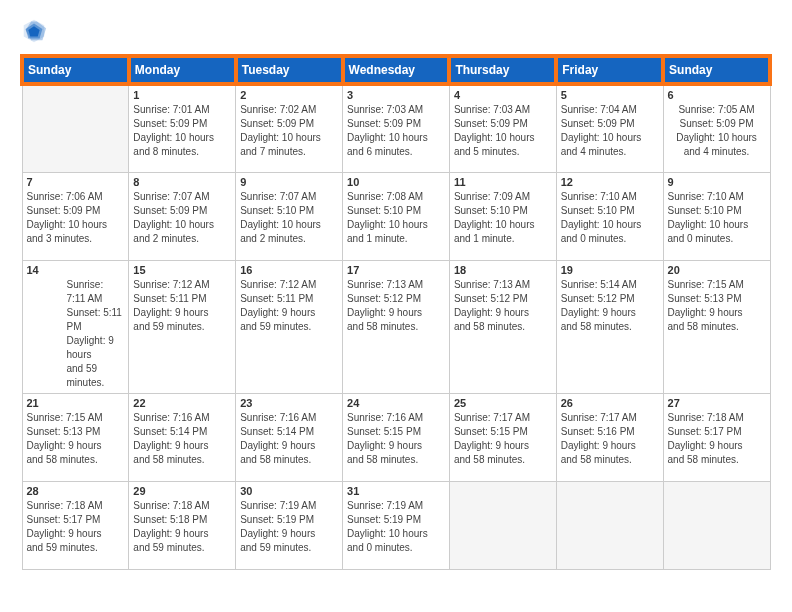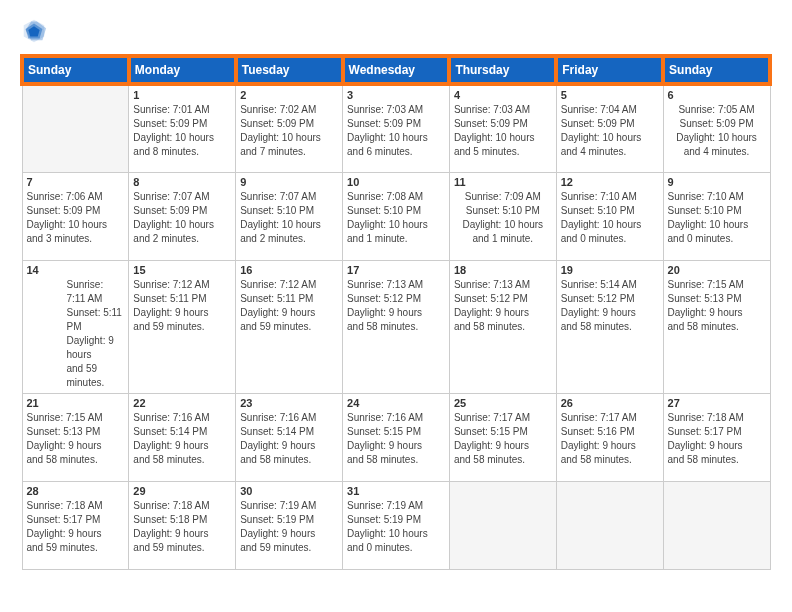--- a/index.html
+++ b/index.html
@@ -194,21 +194,21 @@
           </td>
           <td>
             <span class="day-number">10</span>
             <div class="day-info" style="white-space: pre-line;">Sunrise: 7:08 AM
 Sunset: 5:10 PM
 Daylight: 10 hours
 and 1 minute.</div>
           </td>
           <td>
             <span class="day-number">11</span>
-            <div class="day-info" style="white-space: pre-line; text-align: center;">Sunrise: 7:09 AM
+            <div class="day-info" style="white-space: pre-line;">Sunrise: 7:09 AM
 Sunset: 5:10 PM
 Daylight: 10 hours
 and 1 minute.</div>
           </td>
           <td>
             <span class="day-number">12</span>
             <div class="day-info" style="white-space: pre-line;">Sunrise: 7:10 AM
 Sunset: 5:10 PM
 Daylight: 10 hours
 and 0 minutes.</div>

